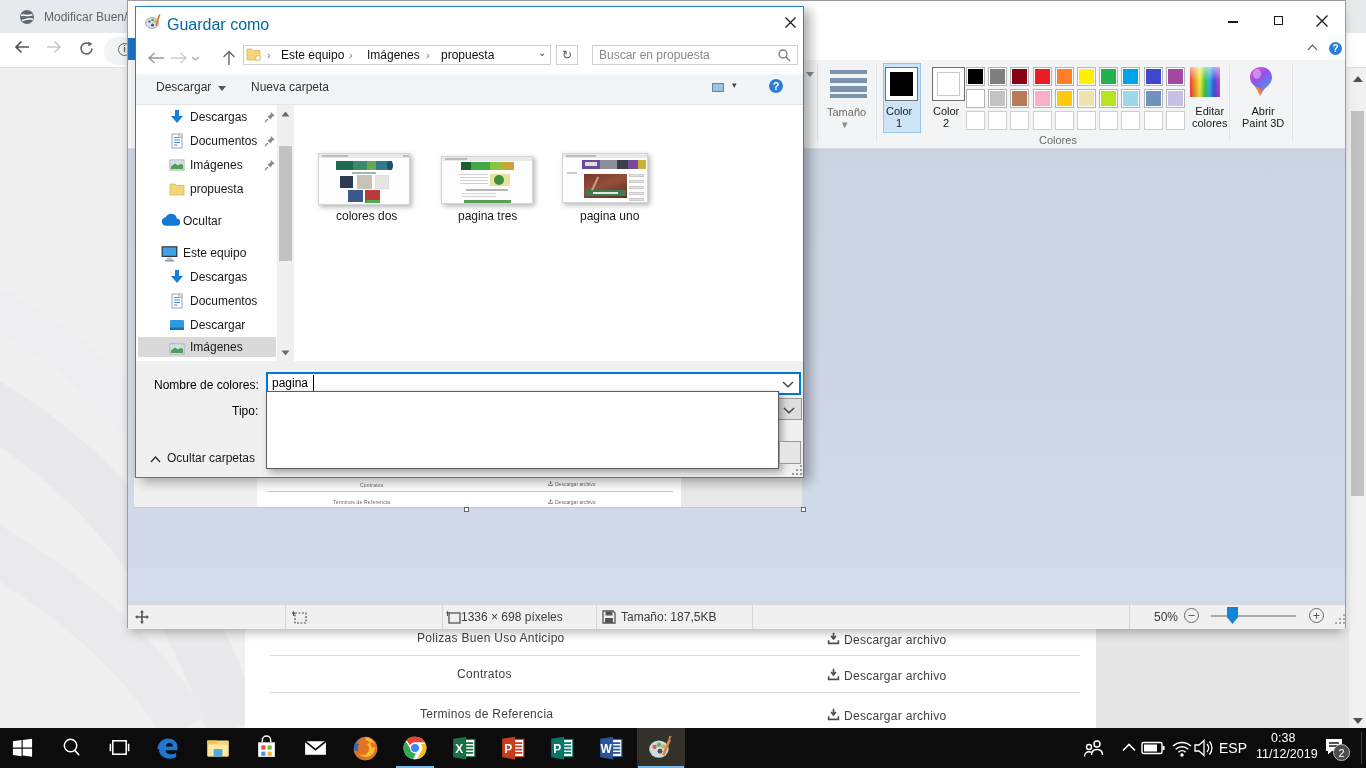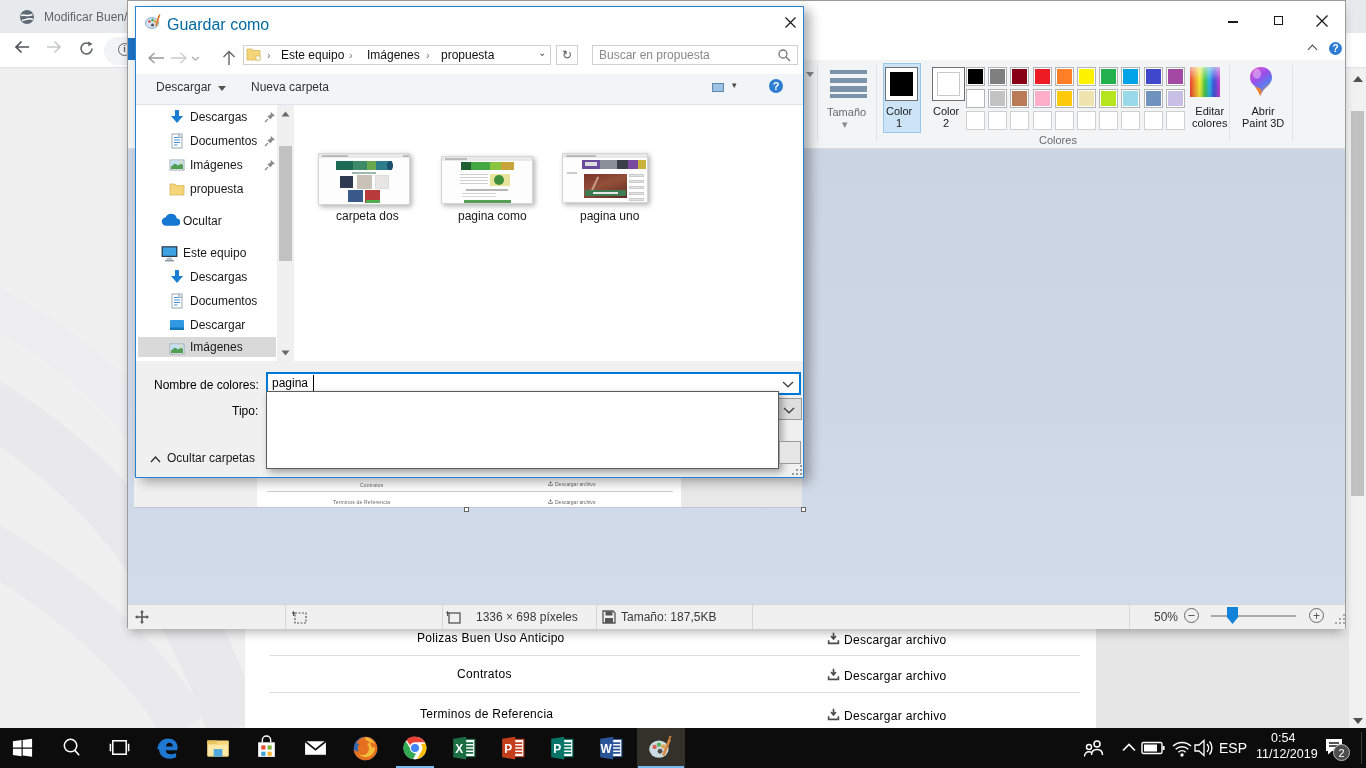--- a/index.html
+++ b/index.html
@@ -8,21 +8,21 @@
 #wall{left:0;top:0;width:1366px;height:728px;background:#f0f0f1}
 
 #ctab{left:0;top:0;width:133px;height:33px;background:#e7eaed}
 #ctitle{left:44px;top:10px;font-size:12px;color:#5f6368;white-space:nowrap}
 #ctool{left:0;top:33px;width:133px;height:35px;background:#fff;border-bottom:1px solid #dfe1e5}
 #cpill{left:104px;top:37px;width:29px;height:28px;background:#f1f3f4;border-radius:14px 0 0 14px}
 #cinfo{left:118px;top:43px;width:13px;height:13px;border:1.4px solid #5f6368;border-radius:50%;color:#5f6368;font-size:9px;text-align:center;line-height:11px;font-weight:bold}
 
 #page{left:245px;top:628px;width:851px;height:100px;background:#fff}
 #pagegray{left:1096px;top:628px;width:253px;height:100px;background:#e6e6e6}
-.prow{position:absolute;color:#000000;font-size:12px;letter-spacing:0.3px;white-space:nowrap}
+.prow{position:absolute;color:#404040;font-size:12px;letter-spacing:0.3px;white-space:nowrap}
 .pdiv{position:absolute;height:1px;background:#dcdcdc;left:270px;width:810px}
 .dlico{display:inline-block;width:11px;height:11px;margin-right:6px;position:relative;top:1px}
 
 #csb{left:1349px;top:68px;width:17px;height:660px;background:#f1f1f1}
 #csbthumb{left:1351px;top:111px;width:13px;height:385px;background:#c1c1c1}
 .sbarrow{position:absolute;left:1353px;width:0;height:0;border-left:5px solid transparent;border-right:5px solid transparent}
 
 #paint{left:127px;top:0;width:1219px;height:628px;background:#fff;border:1px solid #9b9b9b;box-shadow:0 7px 10px -3px rgba(0,0,0,.3)}
 #ptitle{left:0;top:0;width:100%;height:37px;background:#fff}
 #parchivo{left:0;top:37px;width:8px;height:23px;background:#1d6fc0}
@@ -276,21 +276,21 @@
     </svg>
   <svg class="abs" style="left:318px;top:609px" width="15" height="14" viewBox="0 0 15 14">
       <rect x="3" y="3" width="11" height="10" fill="none" stroke="#555" stroke-width="1.3"></rect>
       <path d="M1.5 6 V1.5 L3.5 3.5 M1.5 1.5 L0 3.5" stroke="#555" stroke-width="1" fill="none"></path>
     </svg>
   <svg class="abs" style="left:474px;top:609px" width="14" height="14" viewBox="0 0 14 14">
       <path d="M1 1 H11 L13 3 V13 H1 Z" fill="none" stroke="#555" stroke-width="1.3"></path>
       <rect x="3.5" y="1.5" width="7" height="4" fill="#555"></rect>
       <rect x="3" y="8" width="8" height="5" fill="#555"></rect>
     </svg>
-  <div class="stext" style="left:348px">1336 × 698 píxeles</div>
+  <div class="stext" style="left:333px">1336 × 698 píxeles</div>
   <div class="stext" style="left:493px">Tamaño: 187,5KB</div>
   <div class="stext" style="left:1026px">50%</div>
   <div class="abs" style="left:1056px;top:607px;width:15px;height:15px;border:1px solid #6a6a6a;border-radius:50%;color:#555;font-size:13px;line-height:13px;text-align:center">−</div>
   <div class="abs" style="left:1083px;top:614px;width:85px;height:2px;background:#a8a8a8"></div>
   <div class="abs" style="left:1099px;top:606px;width:11px;height:17px;background:#1283d8;clip-path:polygon(0 0,100% 0,100% 60%,50% 100%,0 60%)"></div>
   <div class="abs" style="left:1181px;top:607px;width:15px;height:15px;border:1px solid #6a6a6a;border-radius:50%;color:#555;font-size:12px;line-height:14px;text-align:center">+</div>
   <svg class="abs" style="left:1206px;top:612px" width="12" height="12" viewBox="0 0 12 12">
       <g fill="#aaa">
         <rect x="9" y="1" width="2" height="2"></rect>
         <rect x="5" y="5" width="2" height="2"></rect>
@@ -496,22 +496,22 @@
     <div class="abs" style="left:21px;top:20px;width:43px;height:24px;background:linear-gradient(160deg,#7a3526,#93503a 45%,#5e2a1e)"></div>
     <div class="abs" style="left:30px;top:22px;width:2px;height:20px;background:#c9a089;transform:rotate(25deg)"></div>
     <div class="abs" style="left:22px;top:36px;width:41px;height:6px;background:#3e7a52"></div>
     <div class="abs" style="left:30px;top:38px;width:25px;height:2px;background:#e5e5e5"></div>
     <div class="abs" style="left:66px;top:20px;width:15px;height:3px;background:#e2e2e2;border:1px solid #ccc"></div>
     <div class="abs" style="left:66px;top:26px;width:15px;height:3px;background:#e2e2e2;border:1px solid #ccc"></div>
     <div class="abs" style="left:66px;top:32px;width:15px;height:3px;background:#e2e2e2;border:1px solid #ccc"></div>
     <div class="abs" style="left:66px;top:38px;width:15px;height:3px;background:#e2e2e2;border:1px solid #ccc"></div>
     <div class="abs" style="left:66px;top:44px;width:15px;height:3px;background:#e2e2e2;border:1px solid #ccc"></div>
   </div>
-  <div class="abs" style="left:200px;top:202px;font-size:12px;color:#191919">carpeta dos</div>
-  <div class="abs" style="left:322px;top:202px;font-size:12px;color:#191919">pagina como</div>
+  <div class="abs" style="left:200px;top:202px;font-size:12px;color:#191919">colores dos</div>
+  <div class="abs" style="left:322px;top:202px;font-size:12px;color:#191919">pagina tres</div>
   <div class="abs" style="left:444px;top:202px;font-size:12px;color:#191919">pagina uno</div>
 
   <div class="abs" id="dfoot"></div>
   <div class="dlabel" style="left:18px;top:371px">Nombre de colores:</div>
   <div class="abs" id="fninput"></div>
   <div class="abs" style="left:136px;top:369px;font-size:12px;color:#000">pagina</div>
   <div class="abs" style="left:177px;top:368px;width:1px;height:16px;background:#000"></div>
   <svg class="abs" style="left:646px;top:374px" width="12" height="7" viewBox="0 0 12 7">
       <path d="M1 1 L6 5.7 L11 1" fill="none" stroke="#444" stroke-width="1.4"></path>
     </svg>
@@ -648,20 +648,20 @@
     <path d="M4.7 10.2 a9 9 0 0 1 12.6 0" fill="none" stroke="#fff" stroke-width="1.5"></path>
     <path d="M7.4 13.2 a5.2 5.2 0 0 1 7.2 0" fill="none" stroke="#fff" stroke-width="1.5"></path>
     <circle cx="11" cy="16" r="1.7" fill="#fff"></circle>
   </svg>
 <svg class="abs" style="left:1193px;top:739px" width="22" height="18" viewBox="0 0 22 18">
     <path d="M2 6 H6 L11 1.5 V16.5 L6 12 H2 Z" fill="none" stroke="#fff" stroke-width="1.3"></path>
     <path d="M14 5 a6 6 0 0 1 0 8" fill="none" stroke="#fff" stroke-width="1.4"></path>
     <path d="M16.5 2.5 a10 10 0 0 1 0 13" fill="none" stroke="#fff" stroke-width="1.4"></path>
   </svg>
 <div class="tray" style="left:1219px;top:740px;font-size:14px">ESP</div>
-<div class="tray" style="left:1271px;top:731px;font-size:12.5px">0:54</div>
+<div class="tray" style="left:1271px;top:731px;font-size:12.5px">0:38</div>
 <div class="tray" style="left:1256px;top:747px;font-size:12.5px">11/12/2019</div>
 <svg class="abs" style="left:1324px;top:737px" width="20" height="19" viewBox="0 0 20 19">
     <path d="M2 2 H18 V14 H8 L4 17.5 V14 H2 Z" fill="#fff"></path>
     <path d="M5 6 H15 M5 9 H15" stroke="#1a1a1a" stroke-width="1.3"></path>
   </svg>
 <div class="abs" style="left:1333px;top:744px;width:17px;height:17px;border-radius:50%;background:#4d4d4d;border:1px solid #bbb;color:#fff;font-size:11px;text-align:center;line-height:16px">2</div>
 <div class="abs" style="left:1361px;top:732px;width:1px;height:32px;background:#3c3c3c"></div>
 
 </body></html>

